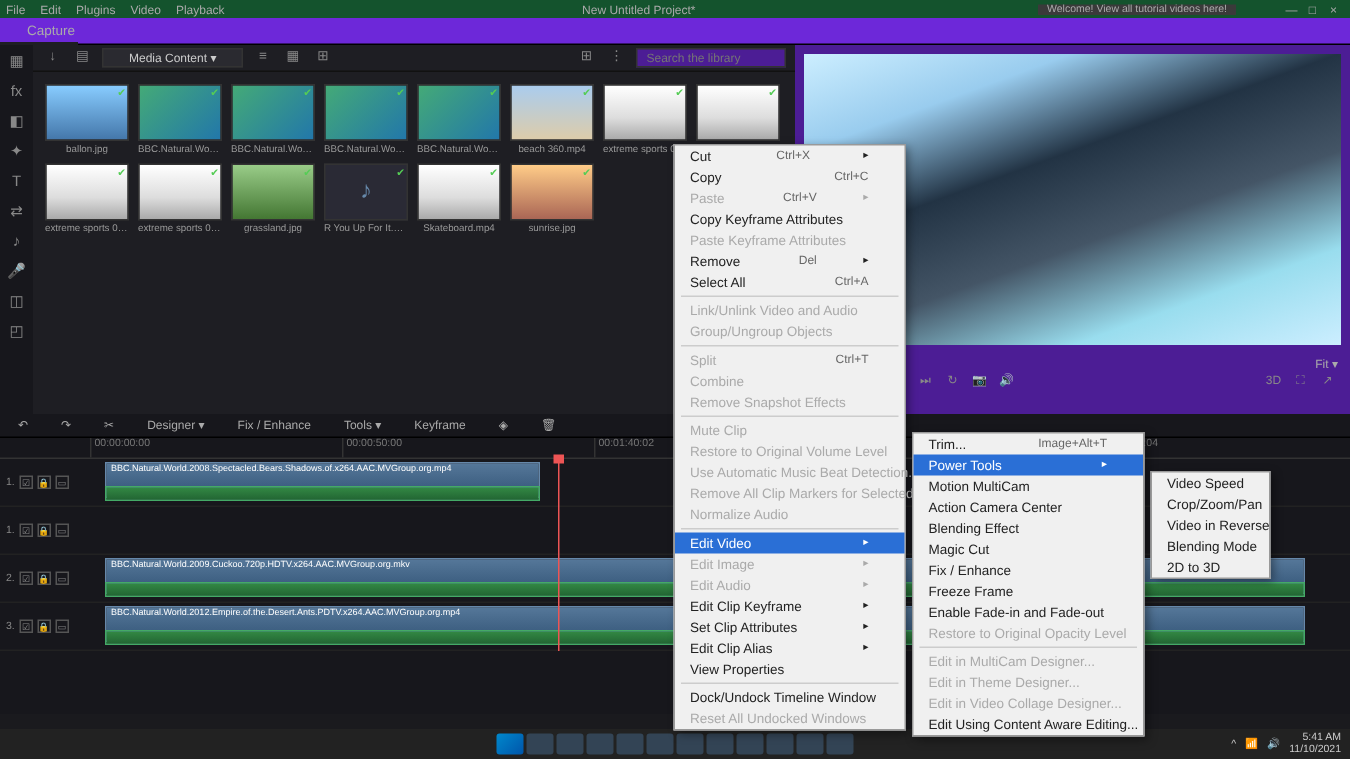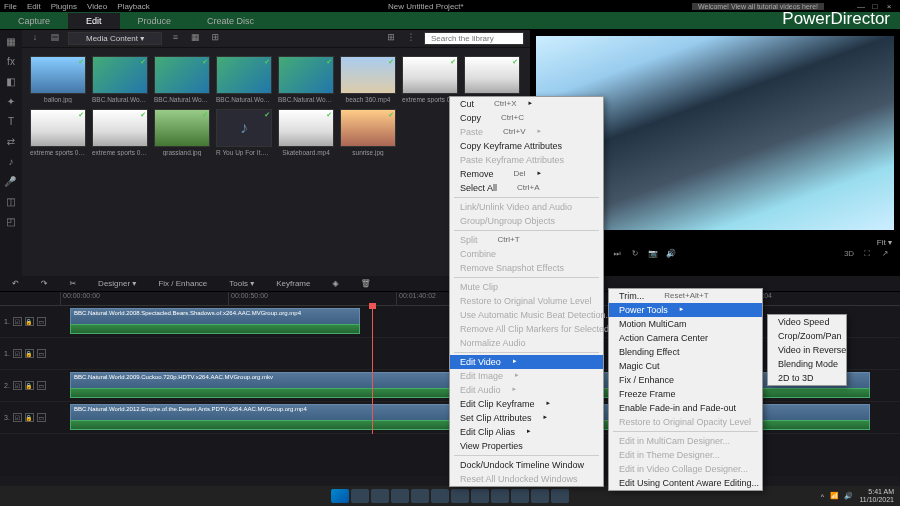--- a/index.html
+++ b/index.html
@@ -1,51 +1,51 @@
 <!DOCTYPE html>
 <html><head>
 <meta charset="utf-8">
 <style>
 * { margin: 0; padding: 0; box-sizing: border-box; font-family: 'Segoe UI', Arial, sans-serif; }
 body { width: 900px; height: 506px; background: #1a1a1e; color: #ccc; font-size: 9px; overflow: hidden; position: relative; }
 
-.titlebar { height: 12px; background: #000000; display: flex; align-items: center; padding: 0 4px; font-size: 8px; color: #aaa; }
+.titlebar { height: 12px; background: #14532d; display: flex; align-items: center; padding: 0 4px; font-size: 8px; color: #aaa; }
 .titlebar .menu-item { margin-right: 10px; cursor: pointer; }
 .titlebar .center { flex: 1; text-align: center; color: #aaa; }
 .titlebar .right { display: flex; align-items: center; }
 .titlebar .notice { background: #3a3a3a; padding: 0 6px; margin-right: 30px; font-size: 7px; }
 .titlebar .win-btn { width: 14px; text-align: center; }
 
-.tabbar { height: 18px; background: #14532d; display: flex; align-items: flex-end; border-bottom: 1px solid #000; }
+.tabbar { height: 18px; background: #6d28d9; display: flex; align-items: flex-start; border-bottom: 1px solid #000; flex-direction: column; }
 .tabbar .tab { padding: 3px 18px; font-size: 9px; color: #aaa; cursor: pointer; }
 .tabbar .tab.active { background: #1e1e23; color: #fff; }
 .tabbar .brand { margin-left: auto; padding-right: 10px; color: #fff; font-size: 17px; }
 
 .main { display: flex; height: 246px; }
 .left-toolbar { width: 22px; background: #17171c; display: flex; flex-direction: column; align-items: center; padding-top: 4px; }
 .left-toolbar .tool { width: 16px; height: 16px; margin-bottom: 4px; color: #888; font-size: 10px; text-align: center; line-height: 16px; }
 
 .library { flex: 1; background: #1e1e23; display: flex; flex-direction: column; }
 .lib-toolbar { height: 18px; display: flex; align-items: center; padding: 0 6px; gap: 6px; border-bottom: 1px solid #111; }
 .lib-toolbar .icon { width: 14px; height: 14px; color: #888; font-size: 9px; text-align: center; }
 .lib-toolbar .combo { background: #2a2a30; padding: 1px 17px; font-size: 8px; border: 1px solid #333; }
-.lib-toolbar .search { margin-left: auto; background: #ffffff; padding: 1px 6px; font-size: 8px; border: 1px solid #333; width: 100px; color: #888; }
+.lib-toolbar .search { margin-left: auto; background: #4c1d95; padding: 1px 6px; font-size: 8px; border: 1px solid #333; width: 100px; color: #888; }
 .lib-grid { flex: 1; padding: 8px; display: flex; flex-wrap: wrap; gap: 6px; align-content: flex-start; overflow: hidden; }
 .thumb { width: 56px; }
 .thumb .img { width: 56px; height: 38px; background: linear-gradient(135deg,#4a7,#27a); border: 1px solid #333; position: relative; }
 .thumb .img.sky { background: linear-gradient(#8cf,#47a); }
 .thumb .img.sport { background: linear-gradient(#fff,#ddd 60%,#aaa); }
 .thumb .img.grass { background: linear-gradient(#9c8,#473); }
 .thumb .img.beach { background: linear-gradient(#ace,#dca); }
 .thumb .img.audio { background: #2a2a35; display: flex; align-items: center; justify-content: center; color: #68a; font-size: 16px; }
 .thumb .img.sunrise { background: linear-gradient(#fc8,#a65); }
 .thumb .check { position: absolute; top: 1px; right: 1px; color: #5c5; font-size: 7px; }
 .thumb .label { font-size: 6.5px; color: #999; text-align: center; margin-top: 2px; white-space: nowrap; overflow: hidden; text-overflow: ellipsis; }
 
-.preview { width: 370px; background: #000000; display: flex; flex-direction: column; }
+.preview { width: 370px; background: #4c1d95; display: flex; flex-direction: column; }
 .preview .video { flex: 1; margin: 6px; background: linear-gradient(160deg,#cef 0%,#9ce 20%,#234 40%,#456 60%,#9de 80%,#cef 100%); position: relative; }
 .preview .controls { height: 40px; padding: 2px 8px; }
 .preview .tc-row { display: flex; align-items: center; gap: 6px; font-size: 8px; color: #aaa; margin-bottom: 2px; }
 .preview .btn-row { display: flex; align-items: center; gap: 4px; }
 .preview .btn-row .btn { width: 14px; height: 14px; color: #888; font-size: 8px; text-align: center; }
 
 .timeline-area { height: 200px; background: #17171c; position: relative; }
 .tl-toolbar { height: 16px; display: flex; align-items: center; gap: 10px; padding: 0 6px; font-size: 8px; color: #aaa; border-bottom: 1px solid #000; }
 .tl-toolbar .item { padding: 0 6px; }
 .tl-ruler { height: 14px; display: flex; padding-left: 60px; border-bottom: 1px solid #333; }
@@ -55,21 +55,21 @@
 .tl-content { flex: 1; position: relative; }
 .track-head { height: 32px; display: flex; align-items: center; gap: 3px; padding: 0 4px; font-size: 7px; color: #888; border-bottom: 1px solid #222; }
 .track-head .ic { width: 9px; height: 9px; border: 1px solid #555; font-size: 6px; text-align: center; }
 .track-row { height: 32px; border-bottom: 1px solid #222; position: relative; }
 .clip { position: absolute; top: 2px; height: 24px; background: linear-gradient(#579,#357); border: 1px solid #68a; font-size: 6px; color: #fff; padding: 1px 3px; overflow: hidden; }
 .clip.audio { top: 18px; height: 10px; background: linear-gradient(#384,#263); border-color: #4a6; }
 .playhead { position: absolute; top: 0; bottom: 0; width: 1px; background: #e55; left: 312px; z-index: 5; }
 .playhead::before { content:''; position: absolute; top: -3px; left: -3px; width: 7px; height: 6px; background: #e55; }
 
 .ctx-menu { position: absolute; background: #f0f0f0; color: #222; border: 1px solid #999; box-shadow: 2px 2px 6px rgba(0,0,0,0.4); font-size: 9px; z-index: 100; }
-.ctx-menu .mi { padding: 2px 24px 2px 10px; display: flex; justify-content: flex-start; white-space: nowrap; }
+.ctx-menu .mi { padding: 2px 24px 2px 10px; display: flex; justify-content: space-between; white-space: nowrap; }
 .ctx-menu .mi.hl { background: #2a6fd6; color: #fff; }
 .ctx-menu .mi.dis { color: #aaa; }
 .ctx-menu .sep { height: 1px; background: #ccc; margin: 2px 4px; }
 .ctx-menu .arrow::after { content: '▸'; margin-left: 12px; font-size: 7px; }
 .ctx-menu .sc { color: #666; margin-left: 20px; font-size: 8px; }
 
 .taskbar { position: absolute; bottom: 0; left: 0; right: 0; height: 20px; background: #222; display: flex; align-items: center; justify-content: center; }
 .taskbar .tb-icon { width: 18px; height: 14px; margin: 0 1px; background: #345; border-radius: 2px; }
 .taskbar .tb-icon.win { background: linear-gradient(135deg,#08c,#05a); }
 .taskbar .tray { position: absolute; right: 6px; display: flex; align-items: center; gap: 6px; font-size: 7px; color: #ccc; }
@@ -392,21 +392,21 @@
     <div class="mi">
       <span>Dock/Undock Timeline Window</span>
     </div>
     <div class="mi dis">
       <span>Reset All Undocked Windows</span>
     </div>
   </div>
 <div class="ctx-menu" id="ctx2" style="left:608px; top:288px; width:155px;">
     <div class="mi">
       <span>Trim...</span>
-      <span class="sc">Reset+Alt+T</span>
+      <span class="sc">Image+Alt+T</span>
     </div>
     <div class="mi hl arrow">
       <span>Power Tools</span>
     </div>
     <div class="mi">
       <span>Motion MultiCam</span>
     </div>
     <div class="mi">
       <span>Action Camera Center</span>
     </div>

